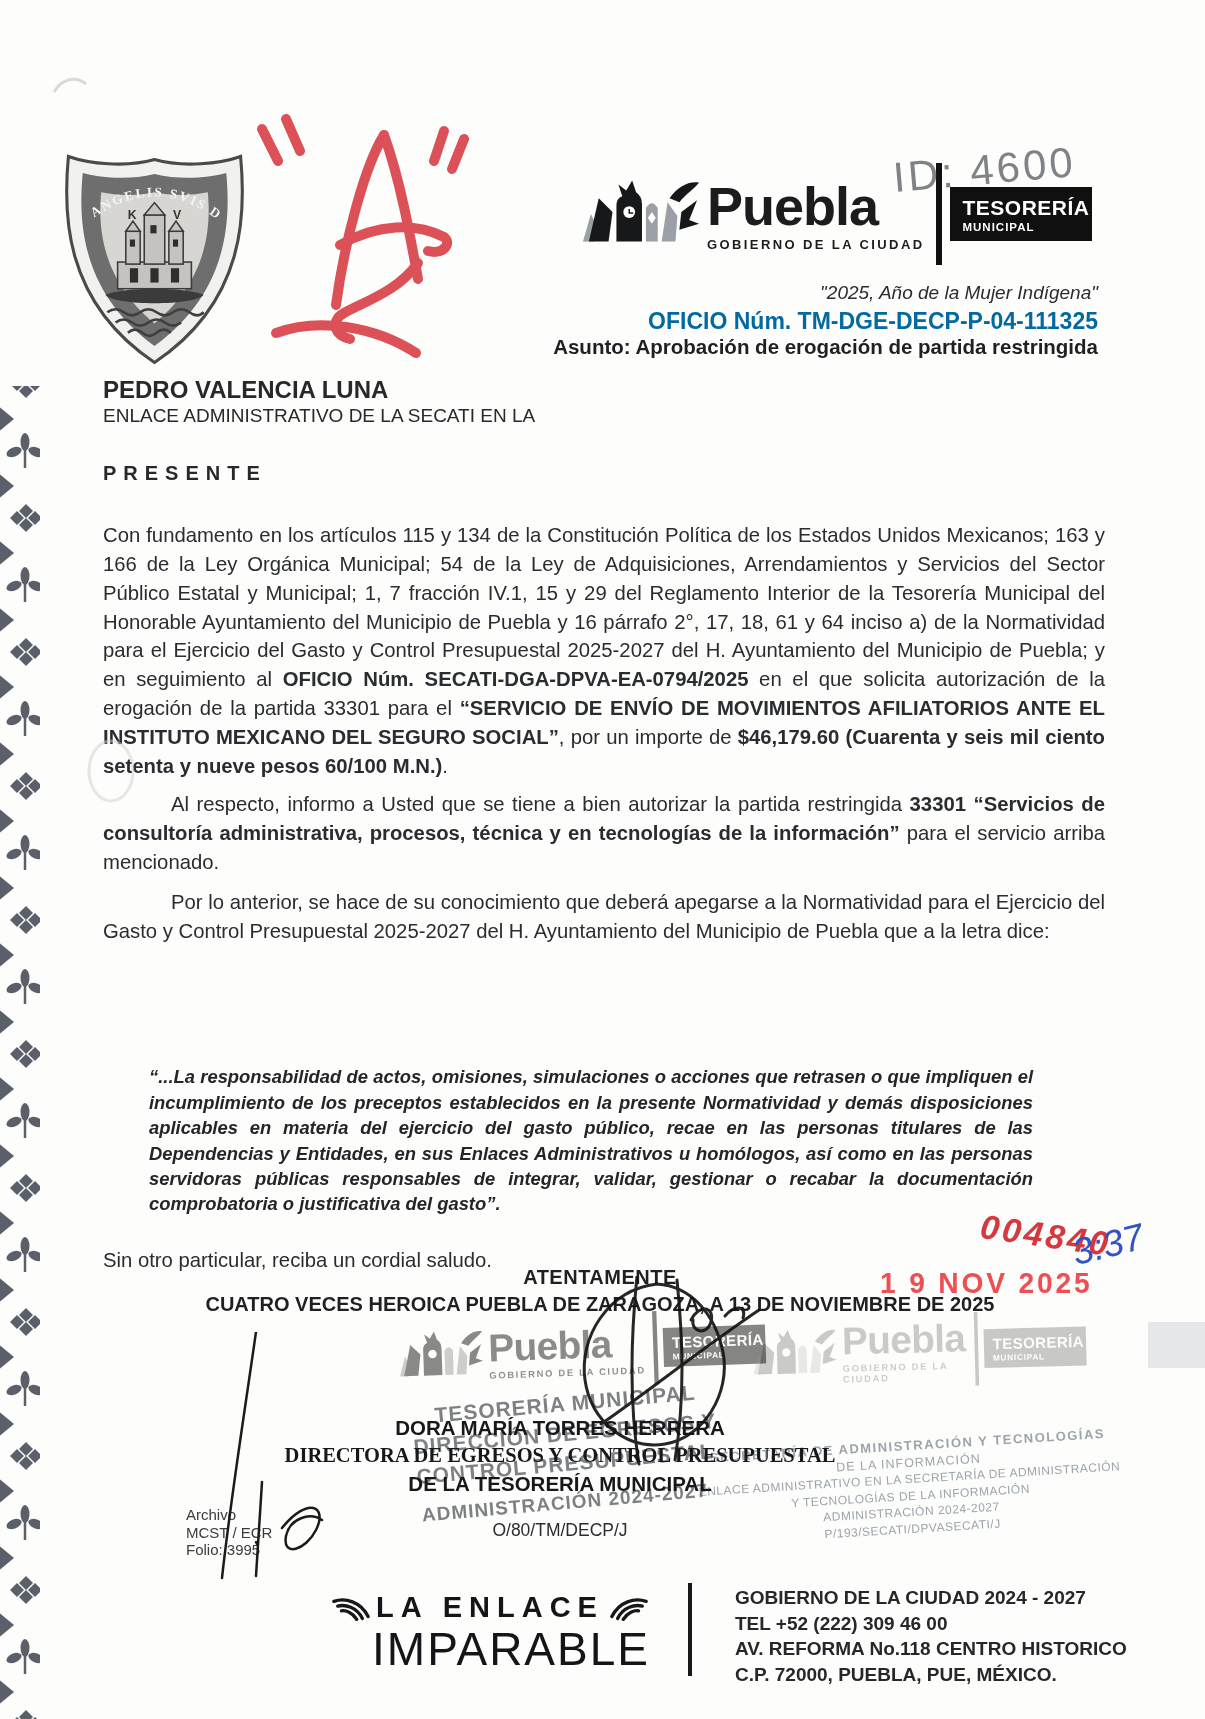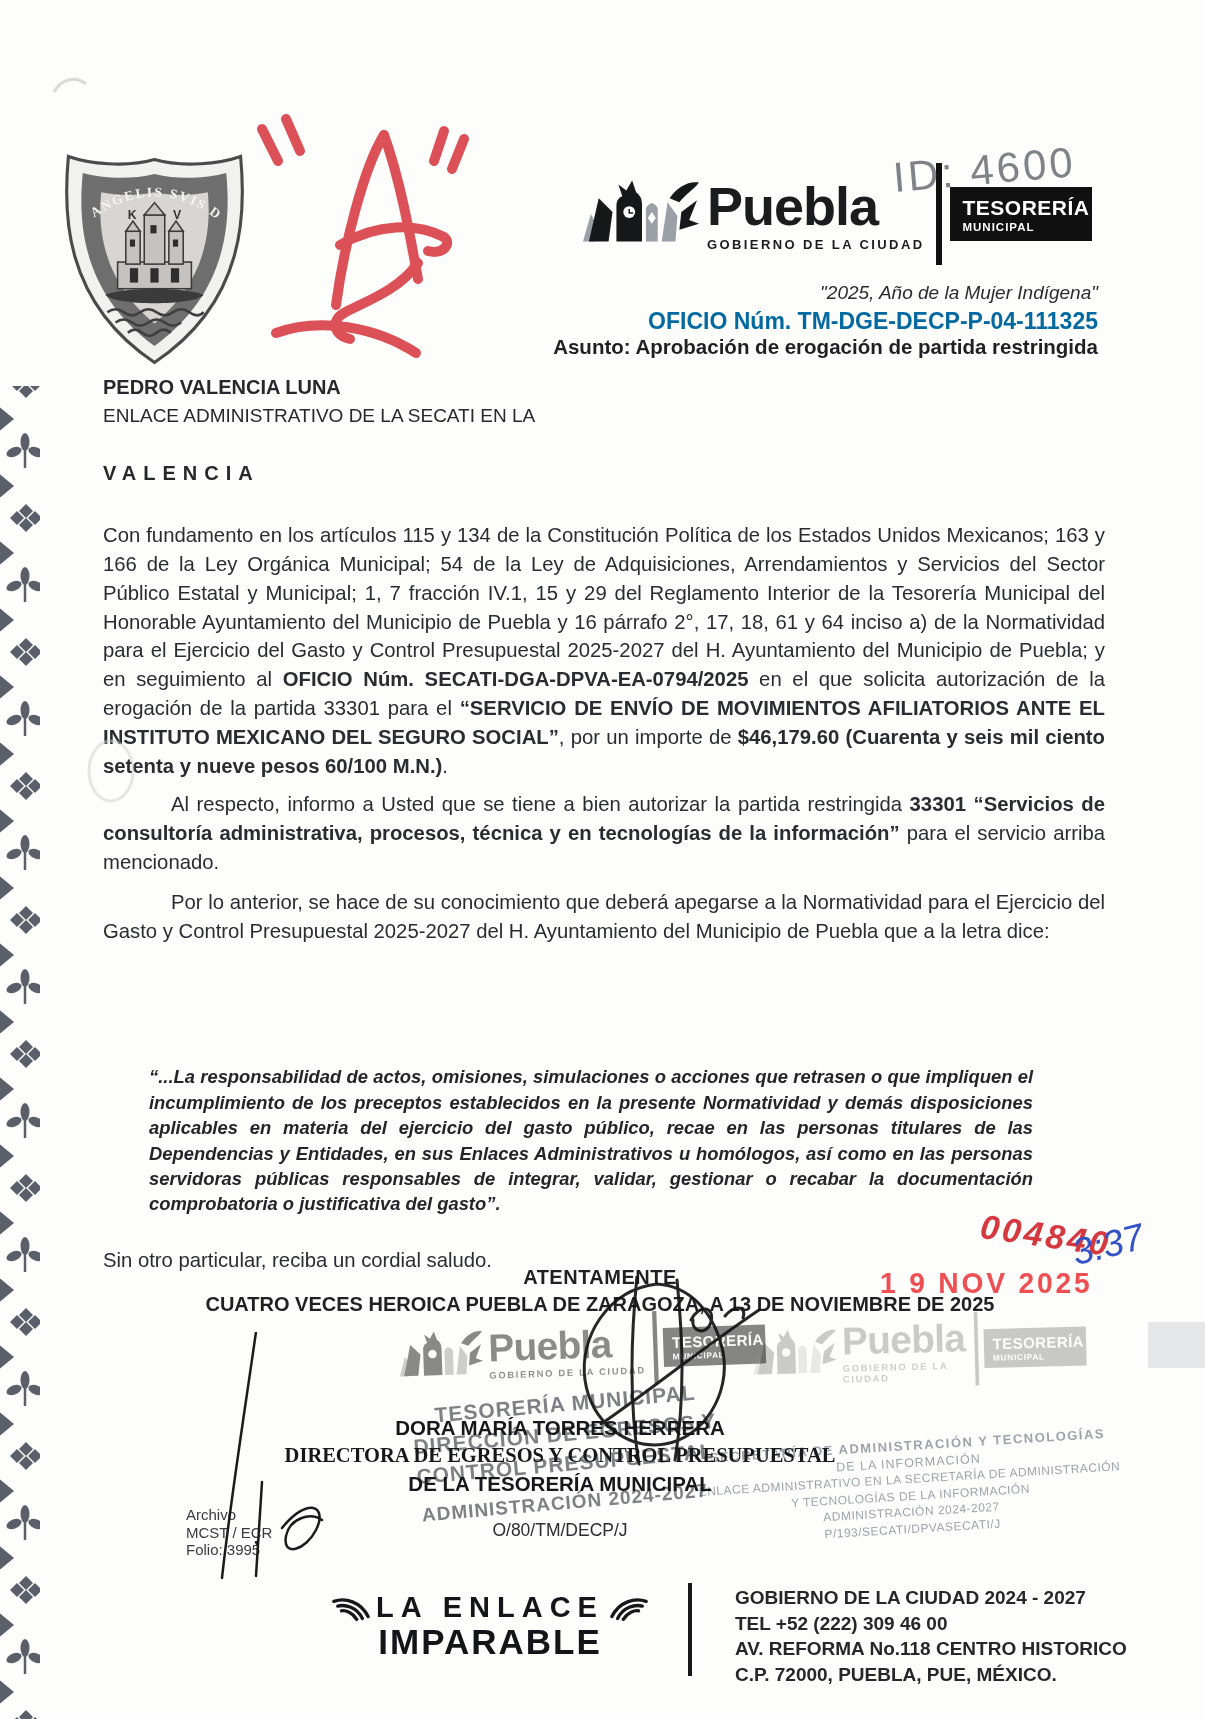--- a/index.html
+++ b/index.html
@@ -53,21 +53,21 @@
   .folio-red{position:absolute;left:980px;top:1216px;font-size:34px;font-weight:700;
              font-style:italic;color:#d5383f;letter-spacing:3px;transform:rotate(8deg);z-index:6;}
   .id-note{position:absolute;left:893px;top:146px;font-size:42px;color:#72767c;
            letter-spacing:3px;transform:rotate(-5deg);z-index:7;opacity:.9;}
   .archive{position:absolute;left:186px;top:1506px;font-size:15px;line-height:17.5px;
            color:#3a3c3f;z-index:3;}
   
   .slogan{position:absolute;left:330px;width:320px;text-align:center;color:#141518;}
   .slogan-l1{font-size:29px;font-weight:700;letter-spacing:7px;display:flex;
              align-items:center;justify-content:center;gap:6px;}
-  .slogan-l2{font-size:35px;font-weight:700;letter-spacing:2px;margin-top:-2px;}
+  .slogan-l2{font-size:46px;font-weight:400;letter-spacing:2px;margin-top:-2px;text-align:right;}
   .divider{position:absolute;left:688px;top:1583px;width:4px;height:93px;background:#17181a;}
   .footer-addr{position:absolute;left:707px;top:1585px;font-size:19px;font-weight:700;
                line-height:25.5px;color:#26272a;margin-left:28px;}
 </style>
 </head>
 <body>
 
 <div class="page">
 
   <svg class="abs" style="left:-2px;top:386px;z-index:1;" width="42" height="1333">
@@ -174,23 +174,23 @@
       <div class="badge-l2">MUNICIPAL</div>
     </div>
   </div>
 
   <div class="id-note">ID: 4600</div>
 
   <div class="hdr-right year-line" style="top:282px;">"2025, Año de la Mujer Indígena"</div>
   <div class="hdr-right oficio-line" style="top:308px;">OFICIO Núm. TM-DGE-DECP-P-04-111325</div>
   <div class="hdr-right subject-line" style="top:335px;">Asunto: Aprobación de erogación de partida restringida</div>
 
-  <div class="rcp b" style="top:376px;font-size:20px;">PEDRO VALENCIA LUNA</div>
+  <div class="rcp b" style="top:376px;font-size:24px;">PEDRO VALENCIA LUNA</div>
   <div class="rcp" style="top:405px;">ENLACE ADMINISTRATIVO DE LA SECATI EN LA</div>
-  <div class="rcp b" style="top:462px;letter-spacing:7px;font-size:20px;">VALENCIA</div>
+  <div class="rcp b" style="top:462px;letter-spacing:7px;font-size:20px;">PRESENTE</div>
 
   <p class="par" style="top:501px;"><span>Con fundamento en los artículos 115 y 134 de la Constitución Política de los Estados Unidos Mexicanos; 163 y 166 de la Ley Orgánica Municipal; 54 de la Ley de Adquisiciones, Arrendamientos y Servicios del Sector Público Estatal y Municipal; 1, 7 fracción IV.1, 15 y 29 del Reglamento Interior de la Tesorería Municipal del Honorable Ayuntamiento del Municipio de Puebla y 16 párrafo 2°, 17, 18, 61 y 64 inciso a) de la Normatividad para el Ejercicio del Gasto y Control Presupuestal 2025-2027 del H. Ayuntamiento del Municipio de Puebla; y en seguimiento al </span><span class="b">OFICIO Núm. SECATI-DGA-DPVA-EA-0794/2025</span><span> en el que solicita autorización de la erogación de la partida 33301 para el </span><span class="b">“SERVICIO DE ENVÍO DE MOVIMIENTOS AFILIATORIOS ANTE EL INSTITUTO MEXICANO DEL SEGURO SOCIAL”</span><span>, por un importe de </span><span class="b">$46,179.60 (Cuarenta y seis mil ciento setenta y nueve pesos 60/100 M.N.)</span><span>.</span></p>
 
   <p class="par indent" style="top:770px;"><span>Al respecto, informo a Usted que se tiene a bien autorizar la partida restringida </span><span class="b">33301 “Servicios de consultoría administrativa, procesos, técnica y en tecnologías de la información”</span><span> para el servicio arriba mencionado.</span></p>
 
   <p class="par indent" style="top:868px;">Por lo anterior, se hace de su conocimiento que deberá apegarse a la Normatividad para el Ejercicio del Gasto y Control Presupuestal 2025-2027 del H. Ayuntamiento del Municipio de Puebla que a la letra dice:</p>
 
   <p class="quote" style="top:1046px;">“...La responsabilidad de actos, omisiones, simulaciones o acciones que retrasen o que impliquen el incumplimiento de los preceptos establecidos en la presente Normatividad y demás disposiciones aplicables en materia del ejercicio del gasto público, recae en las personas titulares de las Dependencias y Entidades, en sus Enlaces Administrativos u homólogos, así como en las personas servidoras públicas responsables de integrar, validar, gestionar o recabar la documentación comprobatoria o justificativa del gasto”.</p>
 
   <p class="par" style="top:1226px;">Sin otro particular, reciba un cordial saludo.</p>

